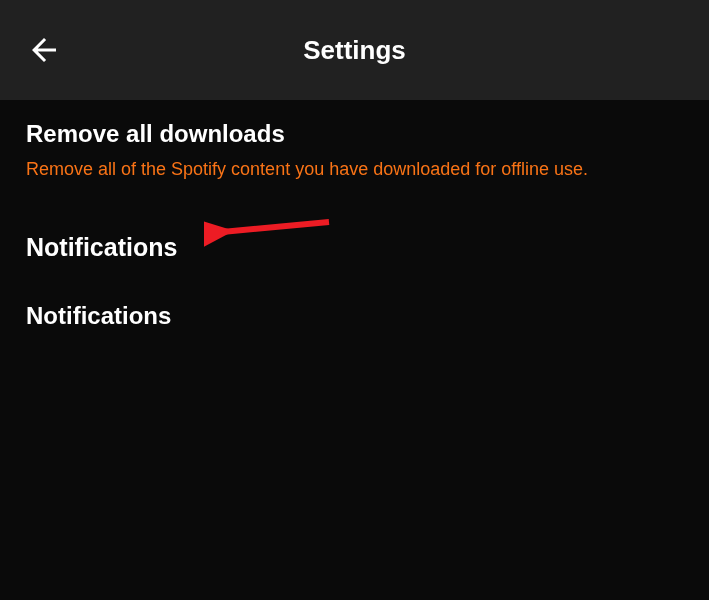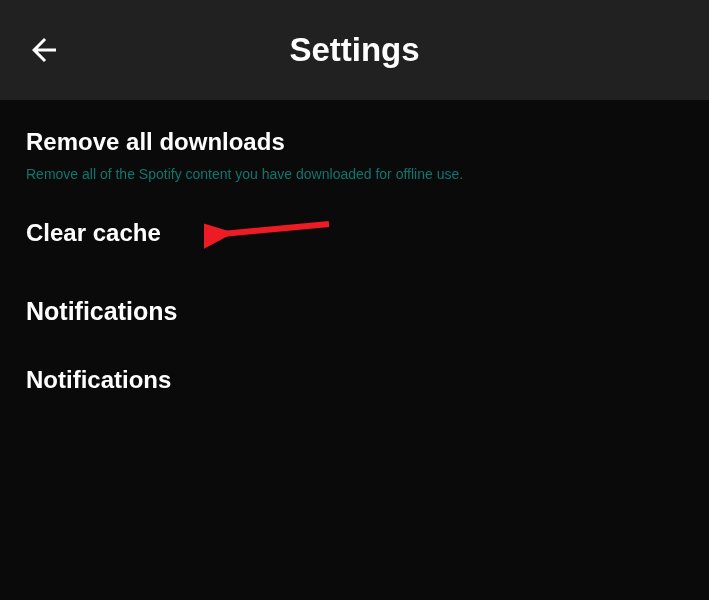--- a/index.html
+++ b/index.html
@@ -33,42 +33,42 @@
       cursor: pointer;
     }
     .back-button svg {
       width: 36px;
       height: 36px;
       fill: #fff;
     }
     .header-title {
       width: 100%;
       text-align: center;
-      font-size: 33px;
+      font-size: 26px;
       font-weight: 700;
       color: #fff;
     }
     .content {
-      padding: 28px 26px 0 26px;
+      padding: 20px 26px 0 26px;
     }
     .setting-item {
       margin-bottom: 34px;
       cursor: pointer;
       position: relative;
     }
     .setting-title {
       font-size: 24px;
       font-weight: 600;
       color: #fff;
       margin-bottom: 8px;
     }
     .setting-description {
-      font-size: 14px;
+      font-size: 18px;
       font-weight: 400;
-      color: #0f766e;
+      color: #f97316;
       line-height: 1.5;
     }
     .section-header {
       font-size: 25px;
       font-weight: 700;
       color: #fff;
       margin-top: 50px;
       margin-bottom: 40px;
     }
     .arrow-annotation {
@@ -95,21 +95,20 @@
 </div>
 
 <div class="content">
 
   <div class="setting-item">
     <div class="setting-title">Remove all downloads</div>
     <div class="setting-description">Remove all of the Spotify content you have downloaded for offline use.</div>
   </div>
 
   <div class="setting-item">
-    <div class="setting-title">Clear cache</div>
     <div class="arrow-annotation">
       <svg viewBox="0 0 130 40">
         <defs>
           <marker id="arrowhead" markerWidth="12" markerHeight="10" refX="2" refY="5" orient="auto">
             <polygon points="12 0, 0 5, 12 10" fill="#ed1c24"></polygon>
           </marker>
         </defs>
         <path d="M 125 13 Q 70 18 18 23" stroke="#ed1c24" stroke-width="6" fill="none" marker-end="url(#arrowhead)"></path>
       </svg>
     </div>

